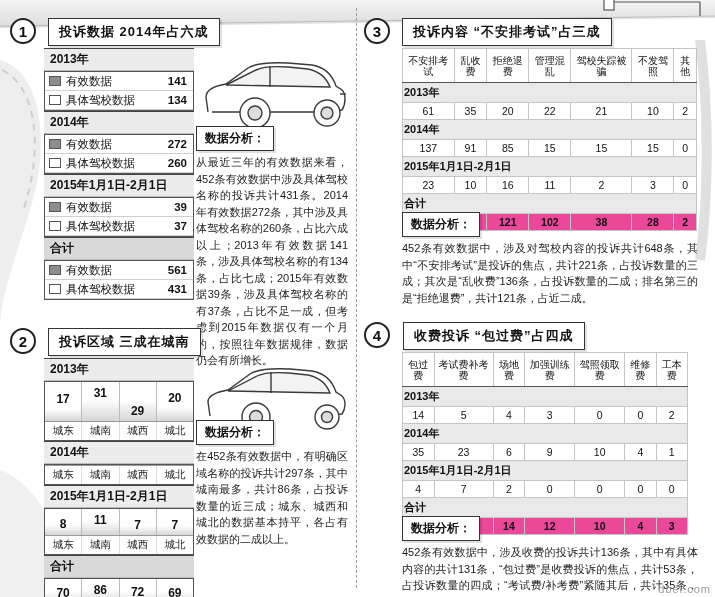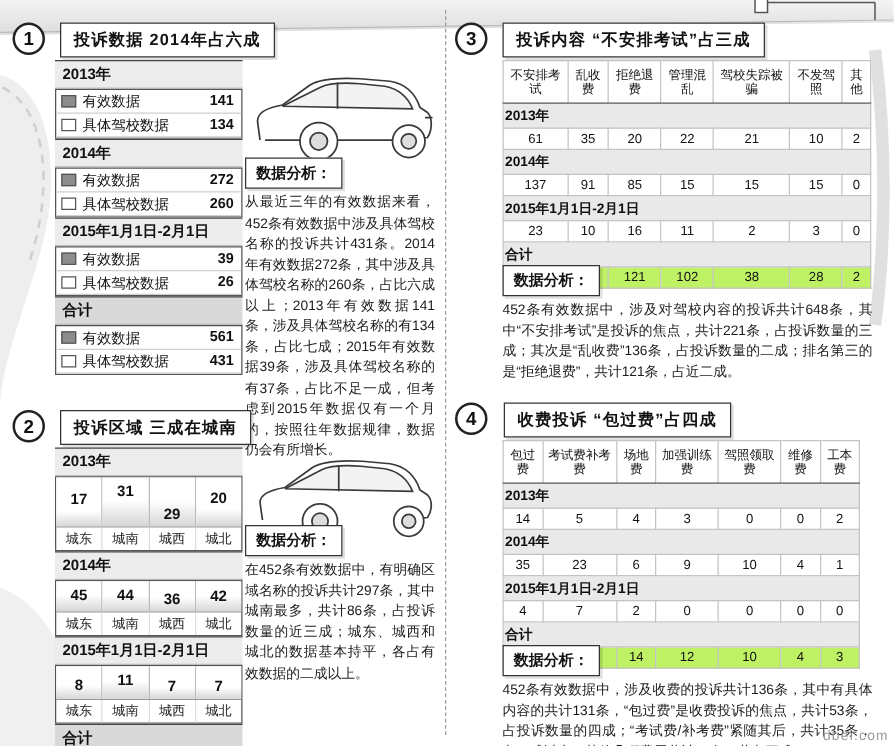--- a/index.html
+++ b/index.html
@@ -101,21 +101,21 @@
     height:34px;
     border-bottom:1px solid #555;
   }
   .grid tr.year-row td {
     background:#e9e9e9;
     text-align:left;
     font-weight:bold;
     font-size:11px;
     border-top:1px solid #555;
   }
-  .grid tr.total-row td { background:#bef264; font-weight:normal; }
+  .grid tr.total-row td { background:#ec4899; font-weight:bold; }
 
   
   .analysis { position:absolute; z-index:4; }
   .analysis .head {
     display:inline-block;
     border:1px solid #333; background:#fff;
     font-size:12px; font-weight:bold; padding:3px 8px;
     margin-bottom:3px;
     box-shadow: 2px 2px 0 rgba(0,0,0,0.12);
     text-align: right;
@@ -195,21 +195,21 @@
     <div class="yr-label">2015年1月1日-2月1日</div>
     <div class="kv-box">
       <div class="kv-row">
         <span class="swatch" style="background: rgb(141, 141, 141);"></span>
         <span class="k">有效数据</span>
         <span class="v">39</span>
       </div>
       <div class="kv-row">
         <span class="swatch" style="background: rgb(255, 255, 255);"></span>
         <span class="k">具体驾校数据</span>
-        <span class="v">26</span>
+        <span class="v">37</span>
       </div>
     </div>
     <div class="yr-label total">合计</div>
     <div class="kv-box">
       <div class="kv-row">
         <span class="swatch" style="background: rgb(141, 141, 141);"></span>
         <span class="k">有效数据</span>
         <span class="v">561</span>
       </div>
       <div class="kv-row">
@@ -255,26 +255,20 @@
       </div>
       <div class="region-names">
         <div>城东</div>
         <div>城南</div>
         <div>城西</div>
         <div>城北</div>
       </div>
     </div>
     <div class="yr-label">2014年</div>
     <div class="region-block">
-      <div class="region-cells">
-        <div class="region-cell" style="padding-top: 4px; background: linear-gradient(rgb(255, 255, 255) 0%, rgb(255, 255, 255) 45%, rgb(214, 214, 214) 100%);">45</div>
-        <div class="region-cell" style="padding-top: 4px; background: linear-gradient(rgb(255, 255, 255) 0%, rgb(255, 255, 255) 46.2222%, rgb(214, 214, 214) 100%);">44</div>
-        <div class="region-cell" style="padding-top: 7px; background: linear-gradient(rgb(255, 255, 255) 0%, rgb(255, 255, 255) 56%, rgb(214, 214, 214) 100%);">36</div>
-        <div class="region-cell" style="padding-top: 5px; background: linear-gradient(rgb(255, 255, 255) 0%, rgb(255, 255, 255) 48.6667%, rgb(214, 214, 214) 100%);">42</div>
-      </div>
       <div class="region-names">
         <div>城东</div>
         <div>城南</div>
         <div>城西</div>
         <div>城北</div>
       </div>
     </div>
     <div class="yr-label">2015年1月1日-2月1日</div>
     <div class="region-block">
       <div class="region-cells">

